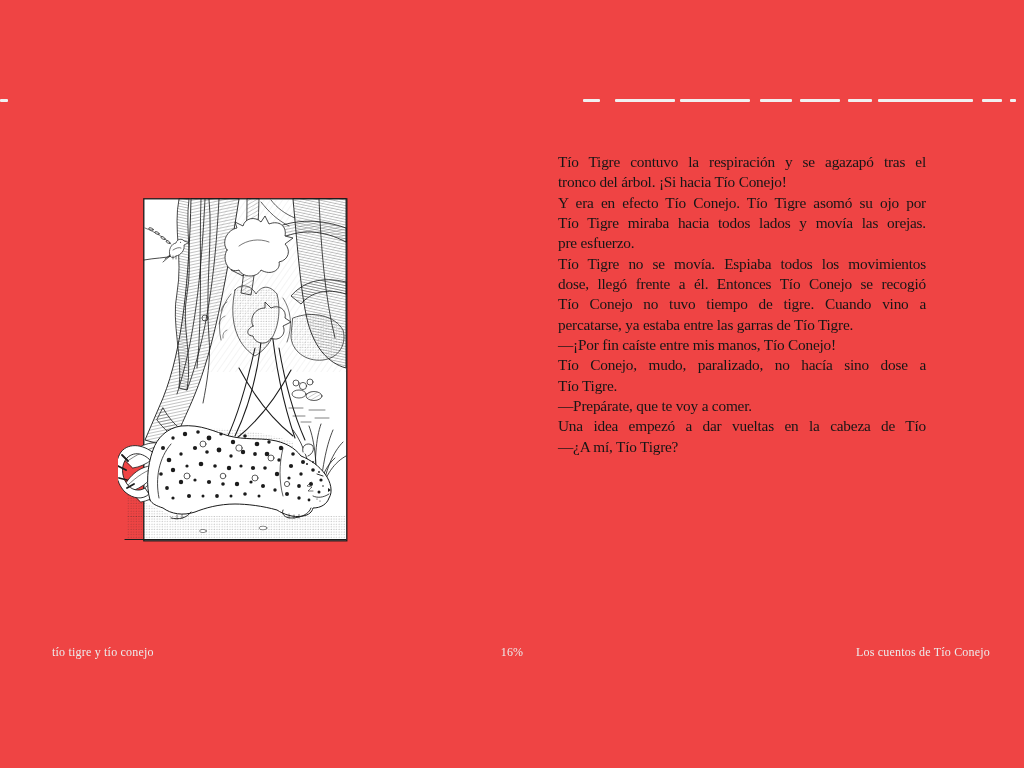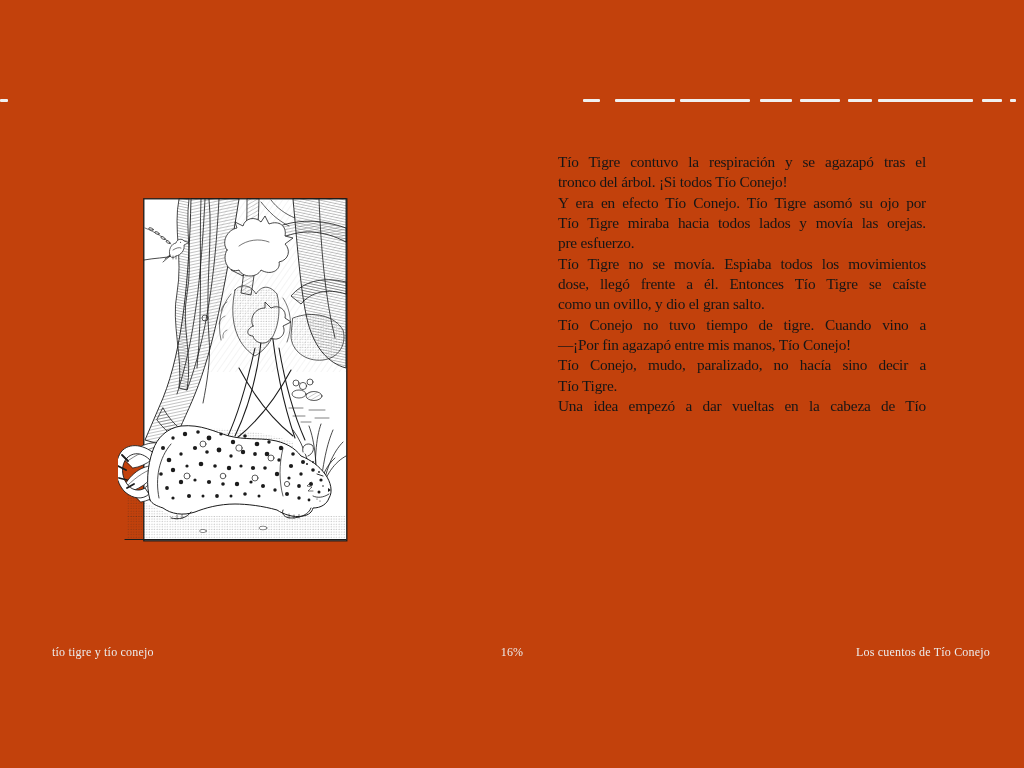--- a/index.html
+++ b/index.html
@@ -1,19 +1,19 @@
 <!DOCTYPE html>
 <html><head>
 <meta charset="utf-8">
 <style>
   html,body{margin:0;padding:0;background:#ffffff;}
   .stage{
     position:relative;
     width:1024px;height:768px;
-    background:#c2410c;
+    background:#ef4444;
     overflow:hidden;
     font-family:"Liberation Serif", serif;
   }
   .page{position:absolute;top:0;height:768px;}
   .page-left{left:0;width:512px;}
   .page-right{left:512px;width:512px;}
 
   
   .faint-line{position:absolute;top:99px;left:0;width:1024px;height:4px;}
   .fseg{position:absolute;top:0;height:3px;background:#f0f0f0;border-radius:1px;}
@@ -285,32 +285,34 @@
         </g>
 
         <path d="M-18,341.5 L203,341.5" stroke-width="1.2"></path>
       </svg>
     </figure>
   </div>
 
   <div class="page page-right">
     <div class="textblock">
         <div class="tline">Tío Tigre contuvo la respiración y se agazapó tras el</div>
-        <div class="tline tlast">tronco del árbol. ¡Si todos Tío Conejo!</div>
+        <div class="tline tlast">tronco del árbol. ¡Si hacia Tío Conejo!</div>
         <div class="tline">Y era en efecto Tío Conejo. Tío Tigre asomó su ojo por</div>
         <div class="tline">Tío Tigre miraba hacia todos lados y movía las orejas.</div>
         <div class="tline tlast">pre esfuerzo.</div>
         <div class="tline">Tío Tigre no se movía. Espiaba todos los movimientos</div>
-        <div class="tline">dose, llegó frente a él. Entonces Tío Tigre se caíste</div>
-        <div class="tline tlast">como un ovillo, y dio el gran salto.</div>
+        <div class="tline">dose, llegó frente a él. Entonces Tío Conejo se recogió</div>
         <div class="tline">Tío Conejo no tuvo tiempo de tigre. Cuando vino a</div>
-        <div class="tline tlast">—¡Por fin agazapó entre mis manos, Tío Conejo!</div>
-        <div class="tline">Tío Conejo, mudo, paralizado, no hacía sino decir a</div>
+        <div class="tline tlast">percatarse, ya estaba entre las garras de Tío Tigre.</div>
+        <div class="tline tlast">—¡Por fin caíste entre mis manos, Tío Conejo!</div>
+        <div class="tline">Tío Conejo, mudo, paralizado, no hacía sino dose a</div>
         <div class="tline tlast">Tío Tigre.</div>
+        <div class="tline tlast">—Prepárate, que te voy a comer.</div>
         <div class="tline">Una idea empezó a dar vueltas en la cabeza de Tío</div>
+        <div class="tline tlast">—¿A mí, Tío Tigre?</div>
       </div>
   </div>
 
   <div class="footer footer-left">tío tigre y tío conejo</div>
   <div class="footer footer-center">16%</div>
   <div class="footer footer-right">Los cuentos de Tío Conejo</div>
 
 </div>
 
 </body></html>

